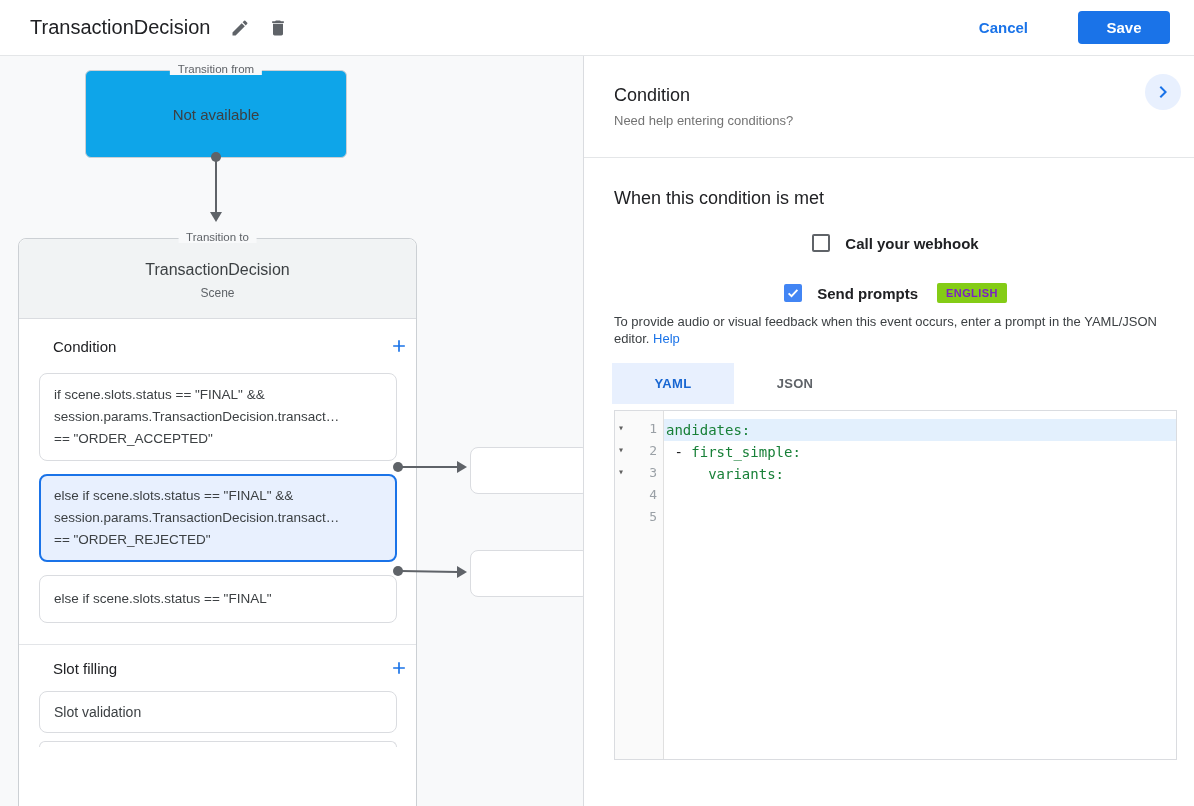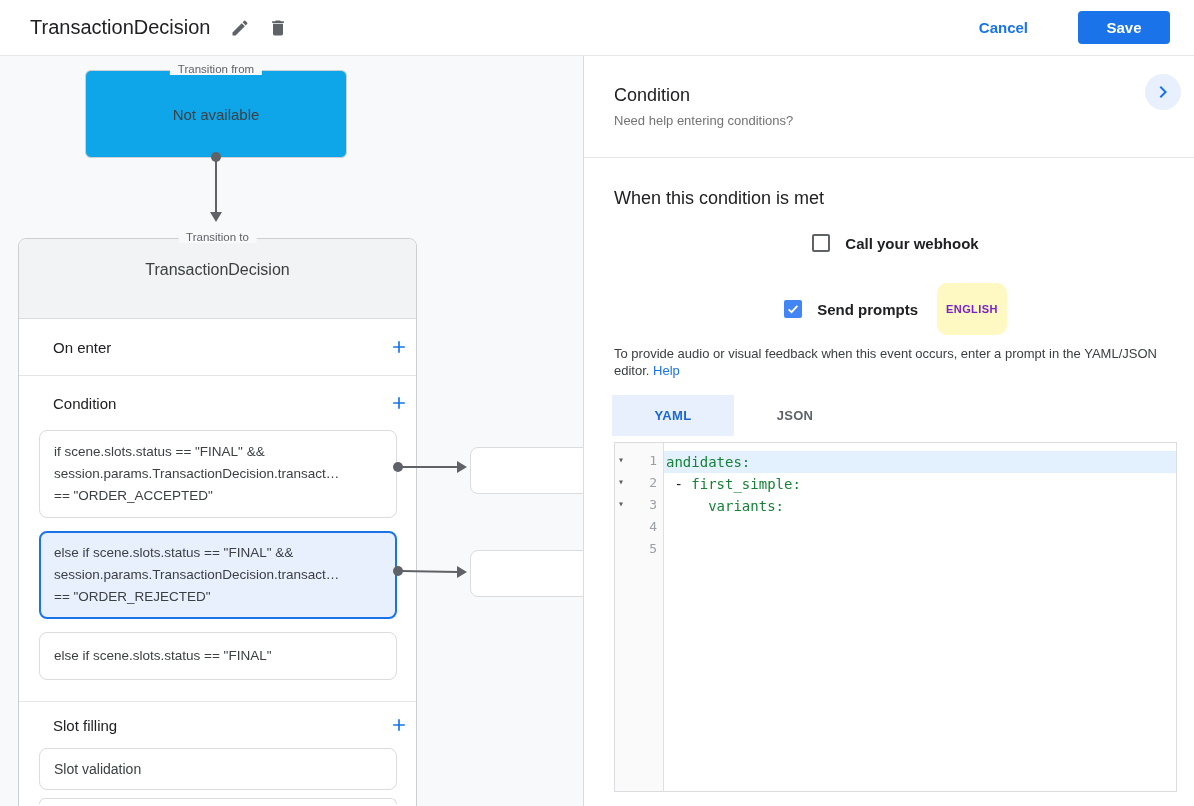--- a/index.html
+++ b/index.html
@@ -79,22 +79,22 @@
     text-decoration:none; }
   .divider { height:1px; background:#e4e6e8; margin:28px -17px 0 -30px; }
   .when-head { margin-top:30px; }
   .chk-row { display:flex; align-items:center; margin-top:25px;justify-content:center; }
   .chk-row.second { margin-top:31px; }
   .chkbox { width:18px; height:18px; border:2px solid #5f6368; border-radius:2px; flex:none;
     background:#fff; cursor:pointer; }
   .chkbox.checked { background:#4285f4; border-color:#4285f4; display:flex;
     align-items:center; justify-content:center; }
   .chk-label { margin-left:15px; font-size:15px; font-weight:bold; color:#202124; }
-  .lang-badge { margin-left:19px; background:#fef9c3; color:#7b22c4; font-size:11px;
-    font-weight:bold; letter-spacing:0.4px; padding:20px 9px; border-radius:10px; }
+  .lang-badge { margin-left:19px; background:#84cc16; color:#7b22c4; font-size:11px;
+    font-weight:bold; letter-spacing:0.4px; padding:4px 9px; border-radius:2px; }
   .desc { margin-top:10px; font-size:13px; line-height:17px; color:#3c4043; max-width:562px; }
   .desc a { color:#1a73e8; text-decoration:none; }
   .tabs { display:flex; margin-top:16px; margin-left:-2px; }
   .tab { width:122px; height:41px; display:flex; align-items:center; justify-content:center;
     font-size:13px; font-weight:bold; letter-spacing:0.3px; color:#5f6368; cursor:pointer; }
   .tab.active { background:#e8f0fe; color:#1967d2; }
 
   .editor { margin-top:6px; border:1px solid #dadce0; height:350px; display:flex;
     background:#fff; font-family:"DejaVu Sans Mono", monospace; }
   .gutter { width:49px; flex:none; background:#fafafa; border-right:1px solid #e0e0e0;
@@ -142,32 +142,23 @@
       <span class="content">Not available</span>
     </div>
 
     <div class="cnode" style="left:470px; top:391px;"></div>
     <div class="cnode" style="left:470px; top:494px;"></div>
 
     <div class="scene-card">
       <span class="legend">Transition to</span>
       <div class="scene-head">
         <div class="scene-title">TransactionDecision</div>
+        <div class="scene-sub">Scene</div>
       </div>
 
-      <div class="srow row-onenter">
-        <span class="lbl">On enter</span>
-        <button class="plus-btn">
-          <span style="display:flex">
-            <svg width="20" height="20" viewBox="0 0 24 24">
-                <path d="M19 13h-6v6h-2v-6H5v-2h6V5h2v6h6v2z"></path>
-              </svg>
-          </span>
-        </button>
-      </div>
 
       <div class="sec-cond">
         <div class="srow row-sechead">
           <span class="lbl">Condition</span>
           <button class="plus-btn">
             <span style="display:flex">
               <svg width="20" height="20" viewBox="0 0 24 24">
                   <path d="M19 13h-6v6h-2v-6H5v-2h6V5h2v6h6v2z"></path>
                 </svg>
             </span>

